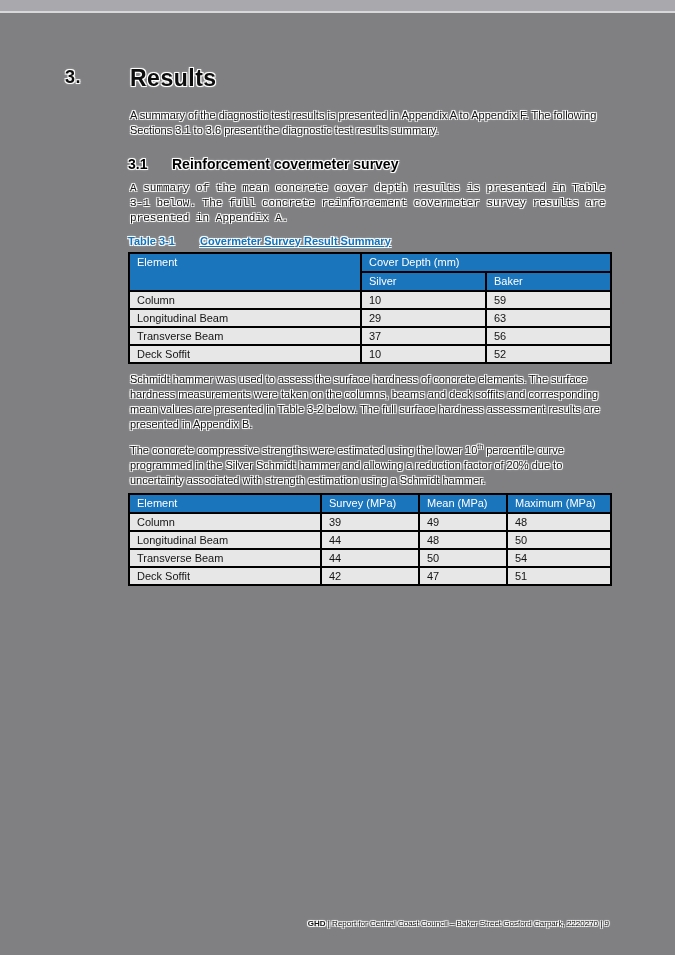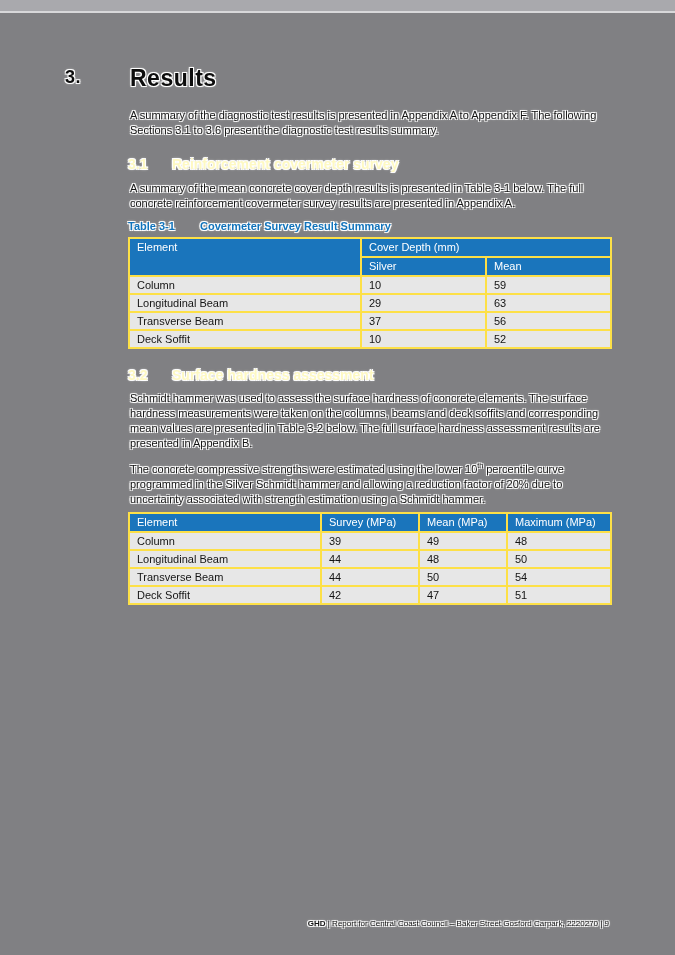--- a/index.html
+++ b/index.html
@@ -46,42 +46,43 @@
   .para {
     margin-top:16px;
     font-size:11px;
     line-height:15px;
     max-width:480px;
   }
   .h2 {
     margin-top:18px;
     font-size:14px;
     font-weight:bold;
-    color:#fef9c3;
+    color:#000000;
     margin-left:-2px;
   }
   .h2 .h2-num { display:inline-block; width:44px; }
   .tbl-caption {
     margin-top:9px;
     font-size:11px;
     font-weight:bold;
     color:#1173bb;
     margin-left:-2px;
+    text-decoration:underline;
   }
   .tbl-caption .cap-label { display:inline-block; width:72px; }
   table.datatable {
     margin-top:5px;
     margin-left:-2px;
     border-collapse:collapse;
     table-layout:fixed;
     width:482px;
     font-size:11px;
   }
   table.datatable td, table.datatable th {
-    border:2px solid #fde047;
+    border:2px solid #000000;
     padding:2px 8px 2px 7px;
     text-align:left;
     font-weight:normal;
     overflow:hidden;
     white-space:nowrap;
   }
   table.datatable th {
     background:#1a75bc;
     color:#ffffff;
     vertical-align:top;
@@ -117,40 +118,40 @@
       <span class="h1-num">3.</span>
       <span>Results</span>
     </div>
 
     <p class="para halo">A summary of the diagnostic test results is presented in Appendix A to Appendix F. The following Sections 3.1 to 3.6 present the diagnostic test results summary.</p>
 
     <div class="h2 halo">
       <span class="h2-num">3.1</span><span>Reinforcement covermeter survey</span>
     </div>
 
-    <p class="para halo" style="margin-top:9px;">A summary of the mean concrete cover depth results is presented in Table 3-1 below. The full concrete reinforcement covermeter survey results are presented in Appendix A.</p>
+    <p class="para halo" style="margin-top:9px;font-family:Liberation Mono, monospace;">A summary of the mean concrete cover depth results is presented in Table 3-1 below. The full concrete reinforcement covermeter survey results are presented in Appendix A.</p>
 
     <div class="tbl-caption halo">
       <span class="cap-label">Table 3-1</span><span>Covermeter Survey Result Summary</span>
     </div>
 
     <table class="datatable">
       <colgroup>
           <col style="width:232px">
           <col style="width:125px">
           <col style="width:125px">
         </colgroup>
       <tbody>
           <tr>
         <th rowspan="2">Element</th>
         <th colspan="2">Cover Depth (mm)</th>
       </tr>
       <tr>
         <th>Silver</th>
-        <th>Mean</th>
+        <th>Baker</th>
       </tr>
       <tr>
         <td>Column</td>
         <td>10</td>
         <td>59</td>
       </tr>
       <tr>
         <td>Longitudinal Beam</td>
         <td>29</td>
         <td>63</td>
@@ -161,23 +162,20 @@
         <td>56</td>
       </tr>
       <tr>
         <td>Deck Soffit</td>
         <td>10</td>
         <td>52</td>
       </tr>
     </tbody>
       </table>
 
-    <div class="h2 halo">
-      <span class="h2-num">3.2</span><span>Surface hardness assessment</span>
-    </div>
 
     <p class="para halo" style="margin-top:8px;">Schmidt hammer was used to assess the surface hardness of concrete elements. The surface hardness measurements were taken on the columns, beams and deck soffits and corresponding mean values are presented in Table 3-2 below. The full surface hardness assessment results are presented in Appendix B.</p>
 
     <p class="para halo" style="margin-top:11px;"><span>The concrete compressive strengths were estimated using the lower 10</span><sup>th</sup><span> percentile curve programmed in the Silver Schmidt hammer and allowing a reduction factor of 20% due to uncertainty associated with strength estimation using a Schmidt hammer.</span></p>
 
 
     <table class="datatable">
       <colgroup>
           <col style="width:192px">
           <col style="width:98px">

